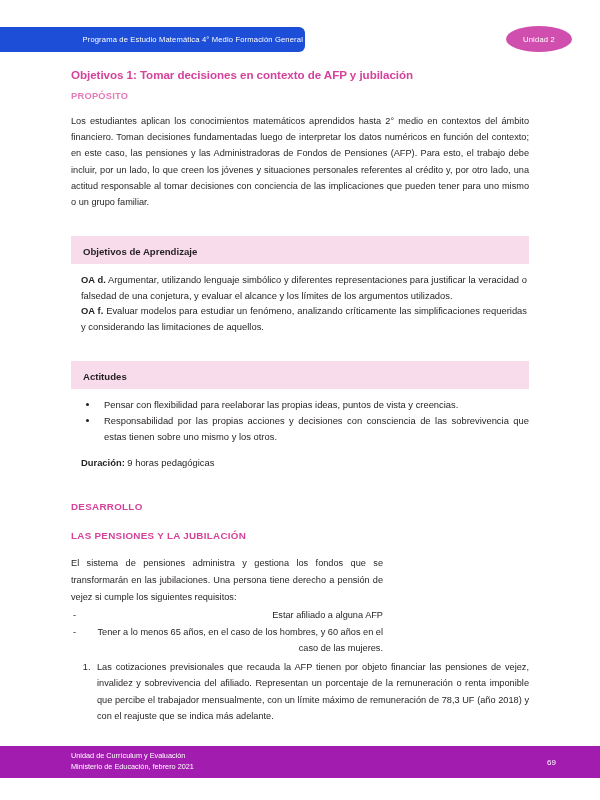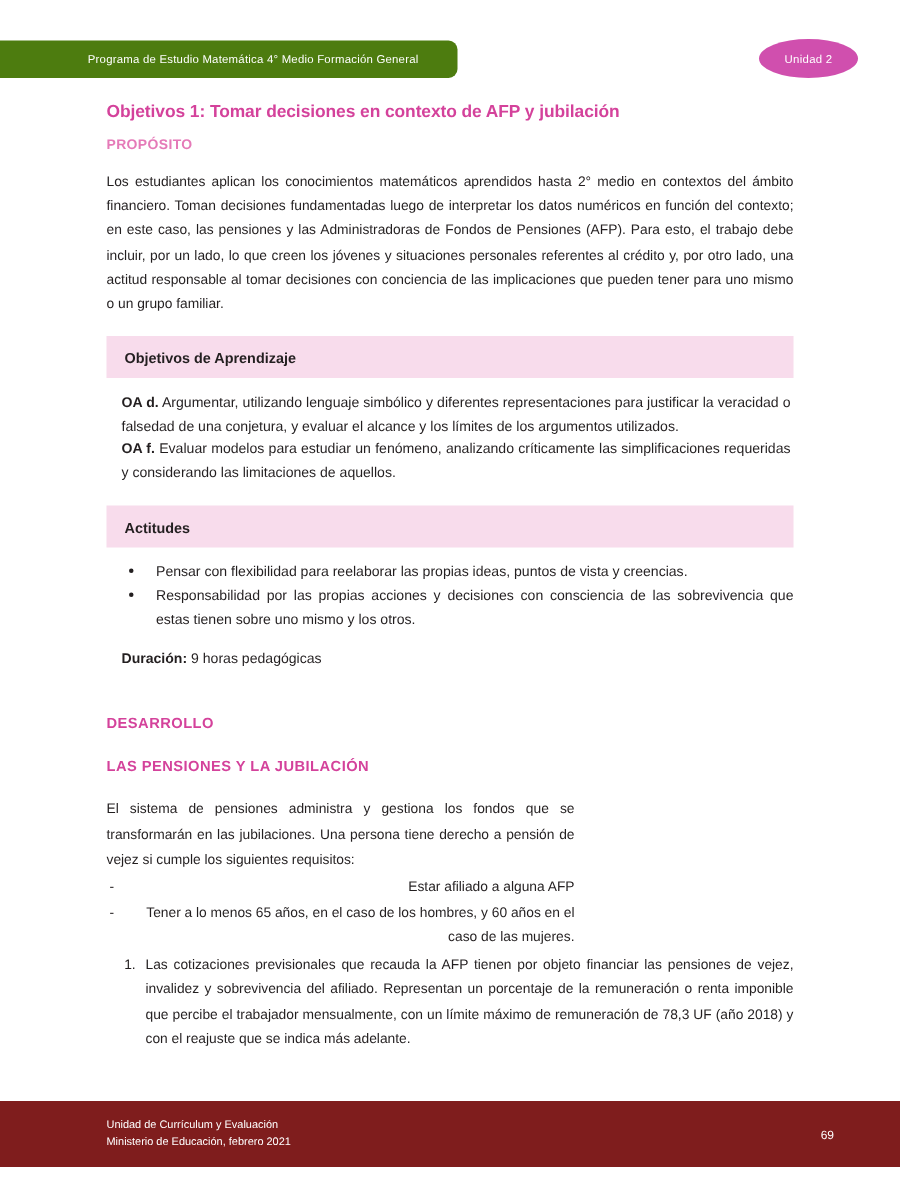--- a/index.html
+++ b/index.html
@@ -23,28 +23,28 @@
     left: 0;
     width: 600px;
     height: 25px;
   }
   .header-banner {
     position: absolute;
     left: 0;
     top: 0;
     width: 305px;
     height: 25px;
-    background: #4d7c0f;
+    background: #1d4ed8;
     border-top-right-radius: 6px;
     border-bottom-right-radius: 6px;
     display: flex;
     align-items: center;
     justify-content: flex-end;
     box-sizing: border-box;
-    padding-right: 26px;
+    padding-right: 2px;
   }
   .header-banner-text {
     color: #ffffff;
     font-size: 7.6px;
     letter-spacing: 0.15px;
     white-space: nowrap;
   }
   .unit-badge {
     position: absolute;
     right: 28px;
@@ -91,21 +91,21 @@
     line-height: 16.2px;
     text-align: justify;
     margin: 0;
     color: #231f20;
   }
 
   
   .pink-box {
     background: #f8dcec;
     padding: 5px 0 5px 12px;
-    margin-top: 14px;
+    margin-top: 26px;
     margin-bottom: 8px;
   }
   .pink-box-title {
     font-size: 9.6px;
     font-weight: bold;
     color: #231f20;
   }
 
   .oa-block {
     font-size: 9.4px;
@@ -196,22 +196,22 @@
     text-align: justify;
   }
   .num-list li { padding-left: 4px; }
 
   
   .footer {
     position: absolute;
     left: 0;
     bottom: 22px;
     width: 600px;
-    height: 44px;
-    background: #7f1d1d;
+    height: 32px;
+    background: #a21caf;
     display: flex;
     align-items: center;
     justify-content: space-between;
     box-sizing: border-box;
     padding: 0 44px 0 71px;
   }
   .footer-text {
     color: #ffffff;
     font-size: 7.3px;
     line-height: 10.6px;

